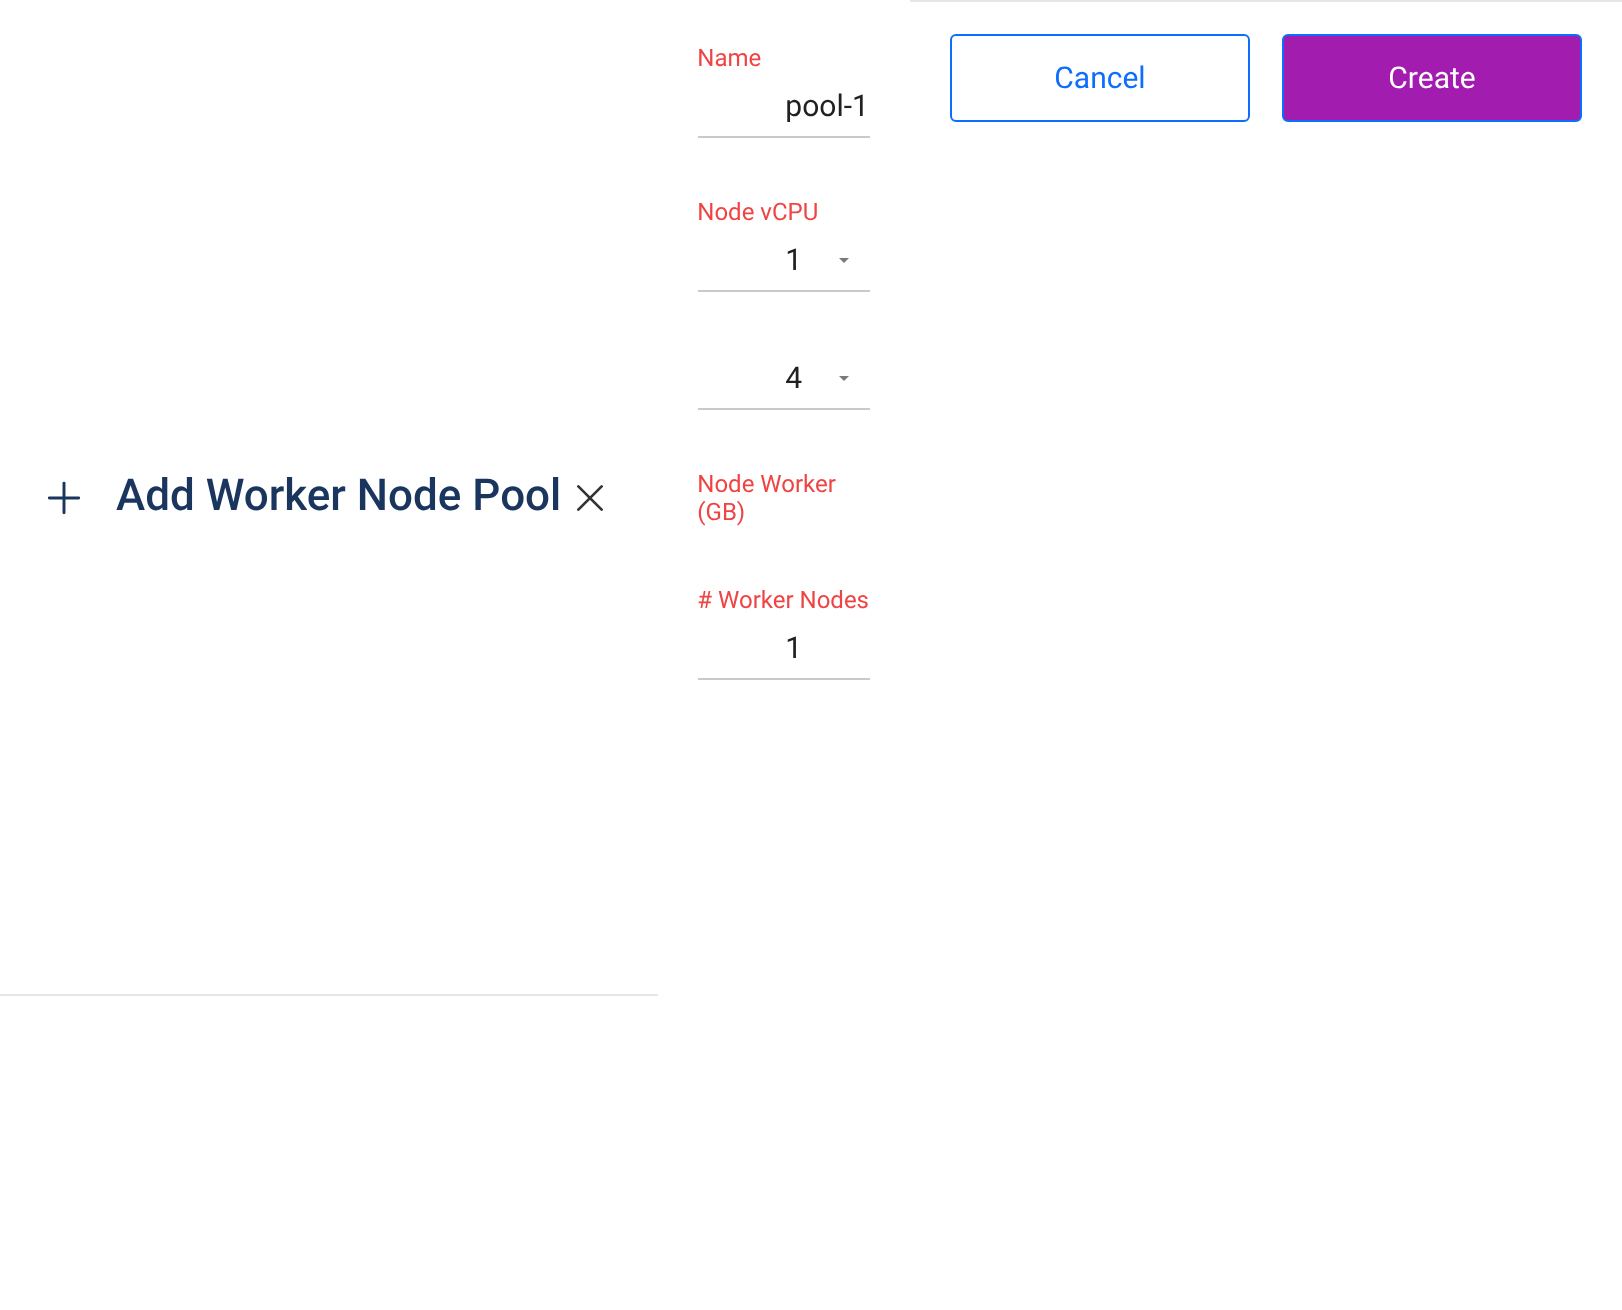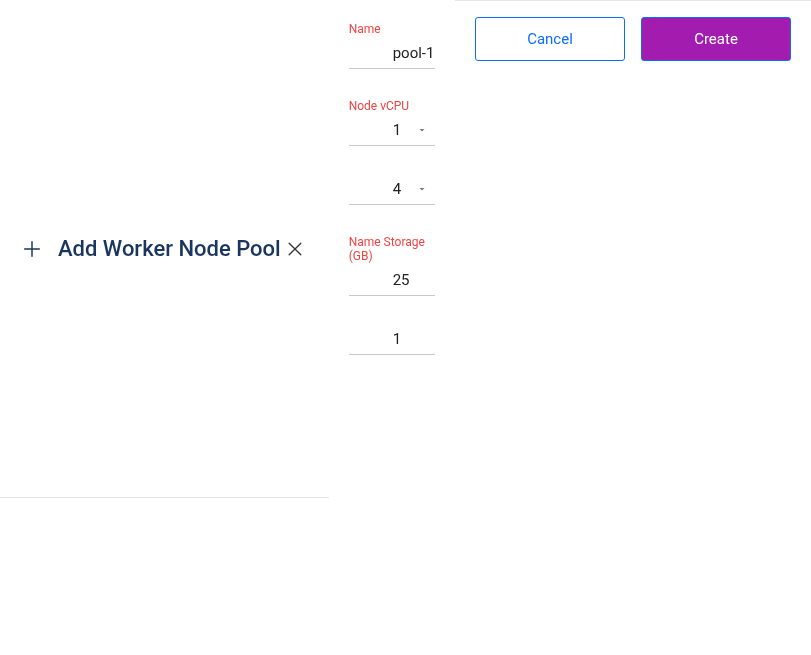--- a/index.html
+++ b/index.html
@@ -166,27 +166,25 @@
         <span class="field-value">4</span>
         <span class="dropdown-caret">
           <svg width="12" height="12" viewBox="0 0 24 24" fill="currentColor">
               <path d="M7 10l5 5 5-5z"></path>
             </svg>
         </span>
       </div>
     </div>
 
     <div class="field">
-      <label class="field-label">Name Storage (GB)</label>
-      <div class="field-control">
-        <input type="text" class="field-value" value="25" style="">
-      </div>
+      <label class="field-label">Node Worker (GB)</label>
     </div>
 
     <div class="field">
+      <label class="field-label"># Worker Nodes</label>
       <div class="field-control">
         <input type="text" class="field-value" value="1" style="">
       </div>
     </div>
 
   </div>
 
   <div class="footer">
     <button class="btn btn-secondary">Cancel</button>
     <button class="btn btn-primary">Create</button>

